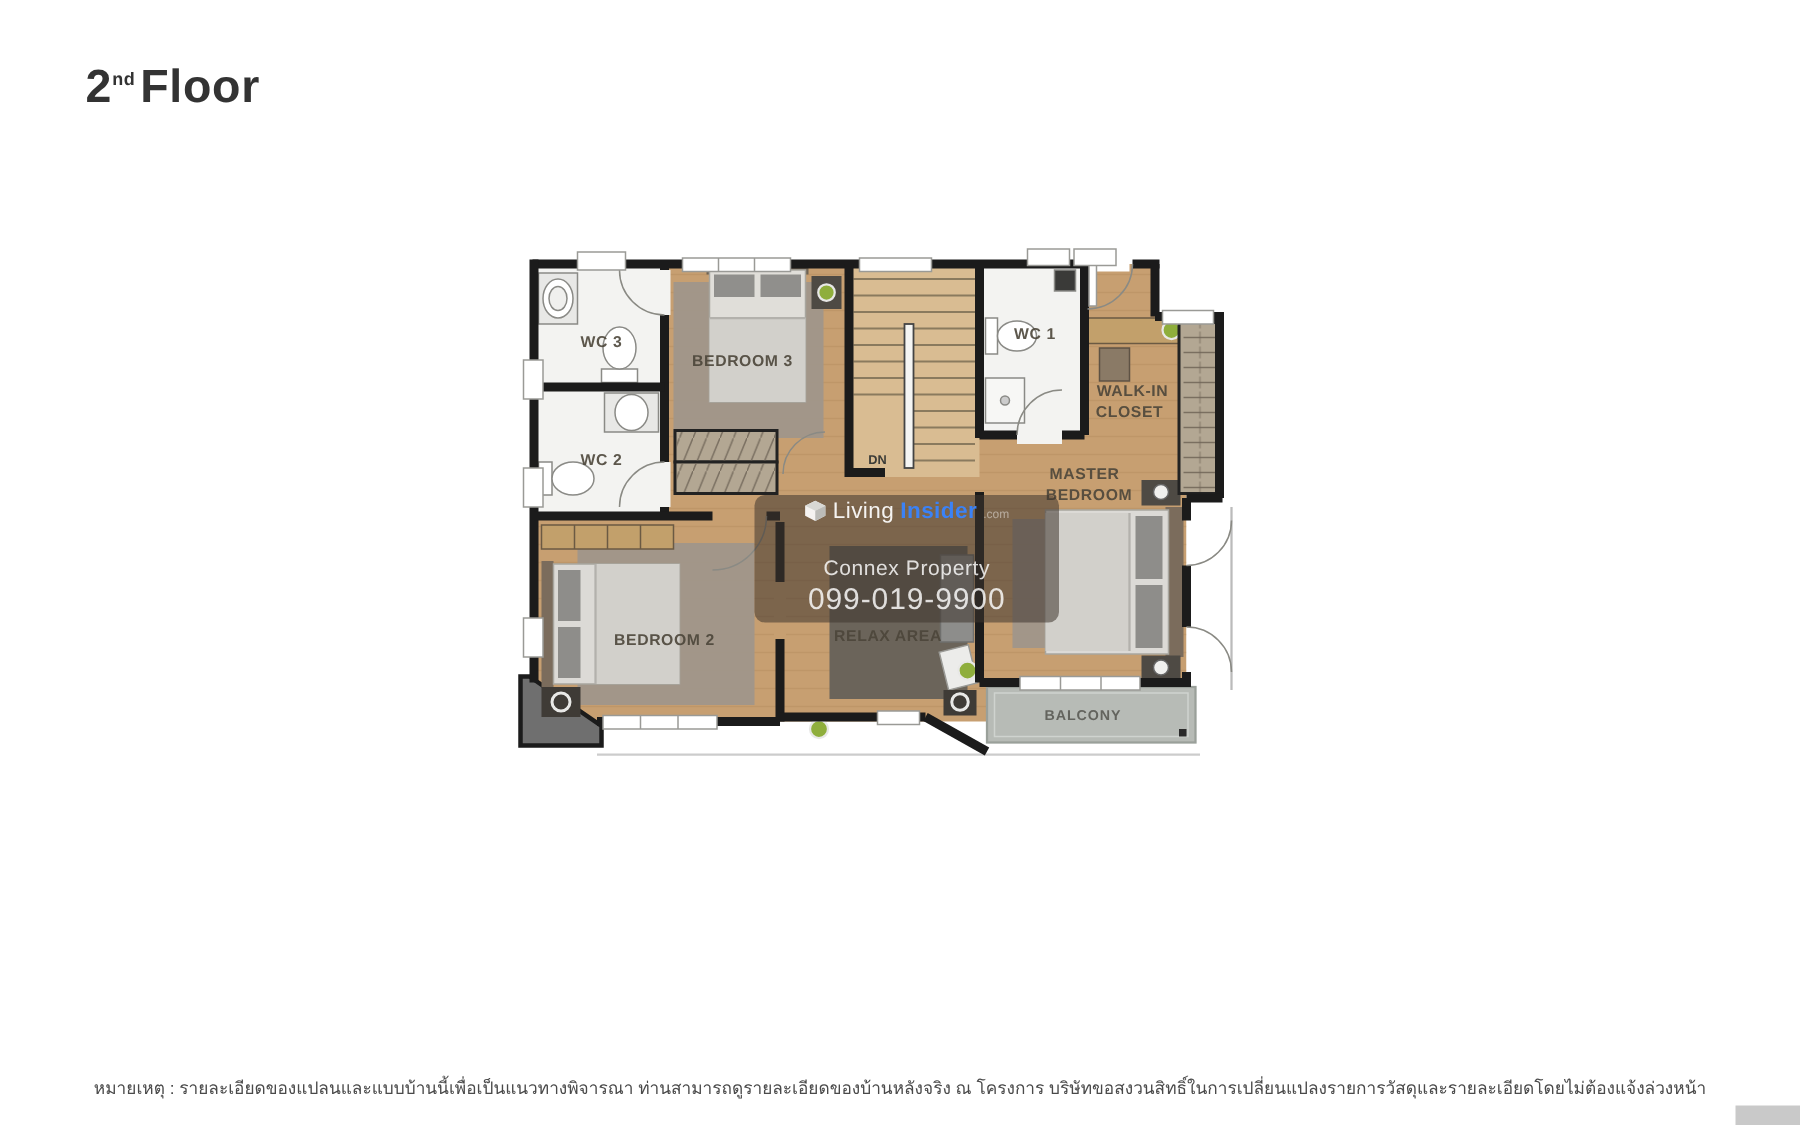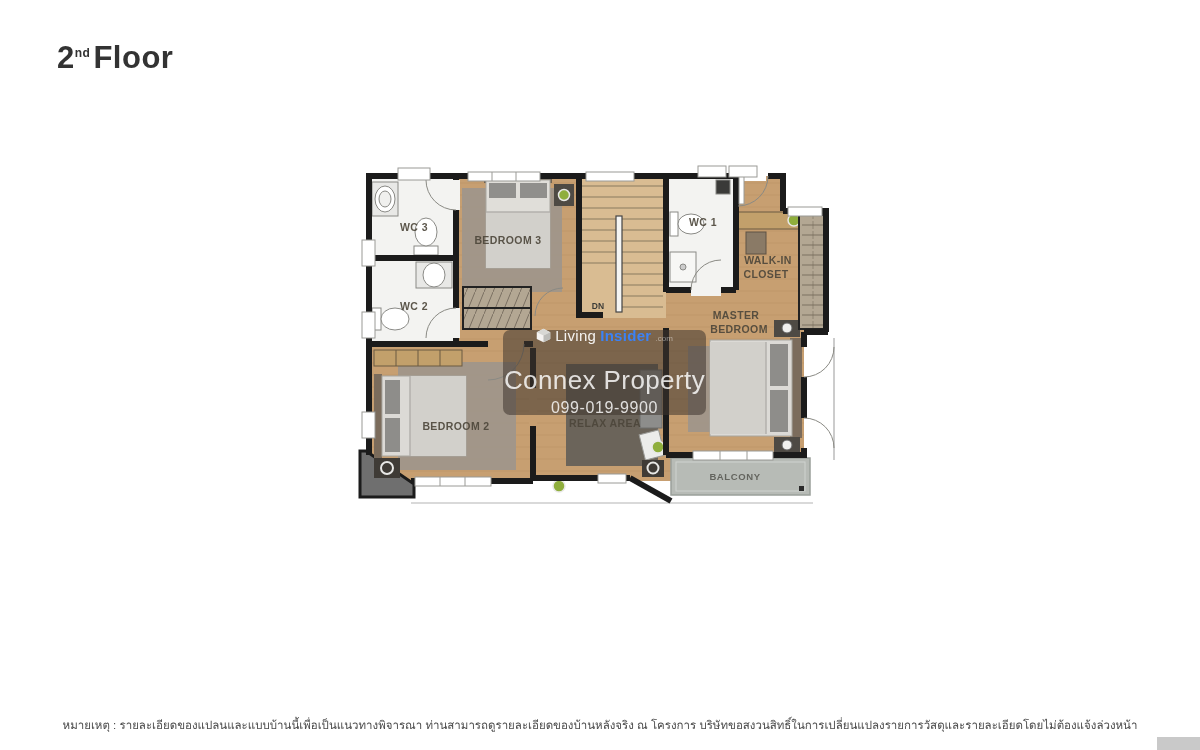--- a/index.html
+++ b/index.html
@@ -4,43 +4,43 @@
 <style>
   html,body{margin:0;padding:0;background:#ffffff;}
   body{width:1200px;height:750px;position:relative;overflow:hidden;
        font-family:"Liberation Sans",sans-serif;}
 
   .page-title{position:absolute;left:57px;top:40px;color:#333333;
       font-size:31px;font-weight:bold;letter-spacing:.5px;}
   .page-title sup{font-size:12px;font-weight:bold;vertical-align:super;line-height:0;}
   .page-title .word{margin-left:3px;}
 
-  .plan-wrap{position:absolute;left:358px;top:160px;width:480px;height:345px;}
+  .plan-wrap{position:absolute;left:345px;top:160px;width:480px;height:345px;}
 
   .roomlabel{font-family:"Liberation Sans",sans-serif;font-size:10.5px;font-weight:bold;
       fill:#4c463a;letter-spacing:.4px;opacity:.9;text-anchor:middle;}
   .smalllabel{font-family:"Liberation Sans",sans-serif;font-size:9.5px;font-weight:bold;
       fill:#55554f;letter-spacing:.6px;opacity:.85;text-anchor:middle;}
   .dnlabel{font-family:"Liberation Sans",sans-serif;font-size:8.5px;font-weight:bold;
       fill:#3c3c38;text-anchor:middle;}
   .arc{fill:none;stroke:#8a8a84;stroke-width:1;}
   .wall{stroke:#1b1b1b;stroke-width:6;fill:none;stroke-linecap:butt;}
   .win{fill:#ffffff;stroke:#9a9a96;stroke-width:1;}
   .tick{stroke:#9a9a96;stroke-width:1;}
 
   .watermark{position:absolute;left:503px;top:330px;width:203px;height:85px;
       background:rgba(62,53,45,.55);border-radius:7px;color:#fff;
       display:flex;flex-direction:column;align-items:center;justify-content:center;}
   .wm-brand{display:flex;align-items:baseline;gap:4px;line-height:1;}
   .wm-brand .cube{align-self:center;}
   .wm-living{font-size:15px;color:rgba(255,255,255,.92);font-weight:normal;letter-spacing:.3px;}
   .wm-insider{font-size:15px;color:#3b82f6;font-weight:bold;letter-spacing:.3px;}
   .wm-tld{font-size:8px;color:rgba(255,255,255,.45);text-align:right;}
-  .wm-company{font-size:26px;color:rgba(255,255,255,.82);margin-top:22px;letter-spacing:.4px;}
-  .wm-phone{font-size:16px;color:rgba(255,255,255,.82);margin-top:3px;letter-spacing:.6px;}
+  .wm-company{font-size:14px;color:rgba(255,255,255,.82);margin-top:22px;letter-spacing:.4px;}
+  .wm-phone{font-size:20px;color:rgba(255,255,255,.82);margin-top:3px;letter-spacing:.6px;}
 
   .footer-note{position:absolute;left:0;top:716px;width:1200px;text-align:center;
       font-size:11.5px;color:#4a4a4a;}
 
   .corner-chip{position:absolute;left:1157px;top:737px;width:43px;height:13px;background:#c9c9c9;}
 </style>
 </head>
 <body>
 
 <div class="page-title">

